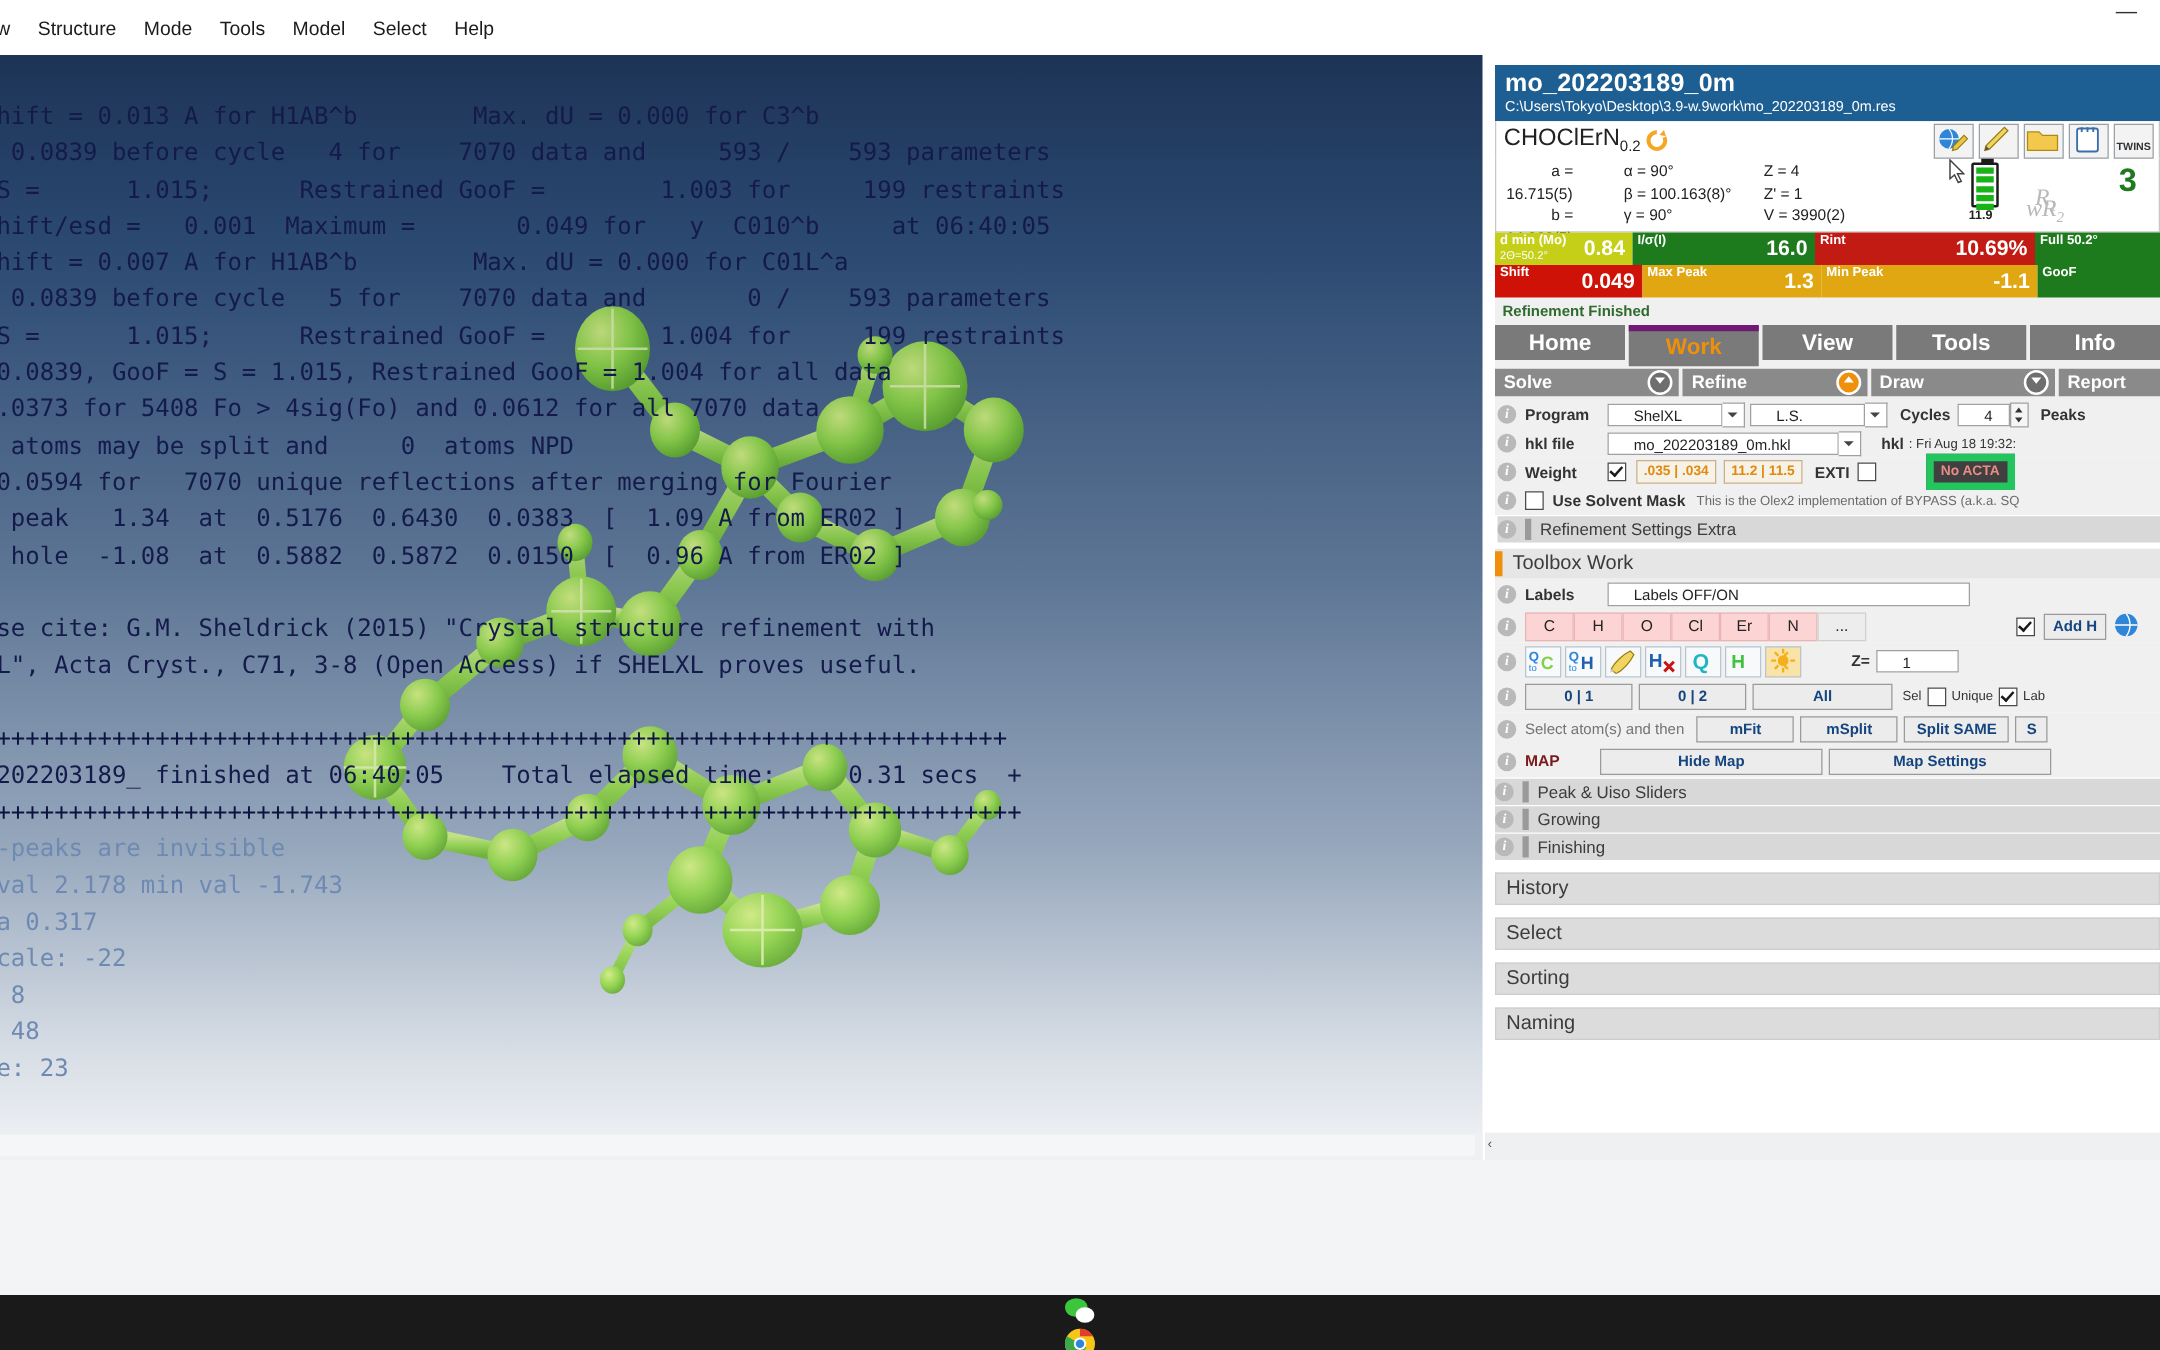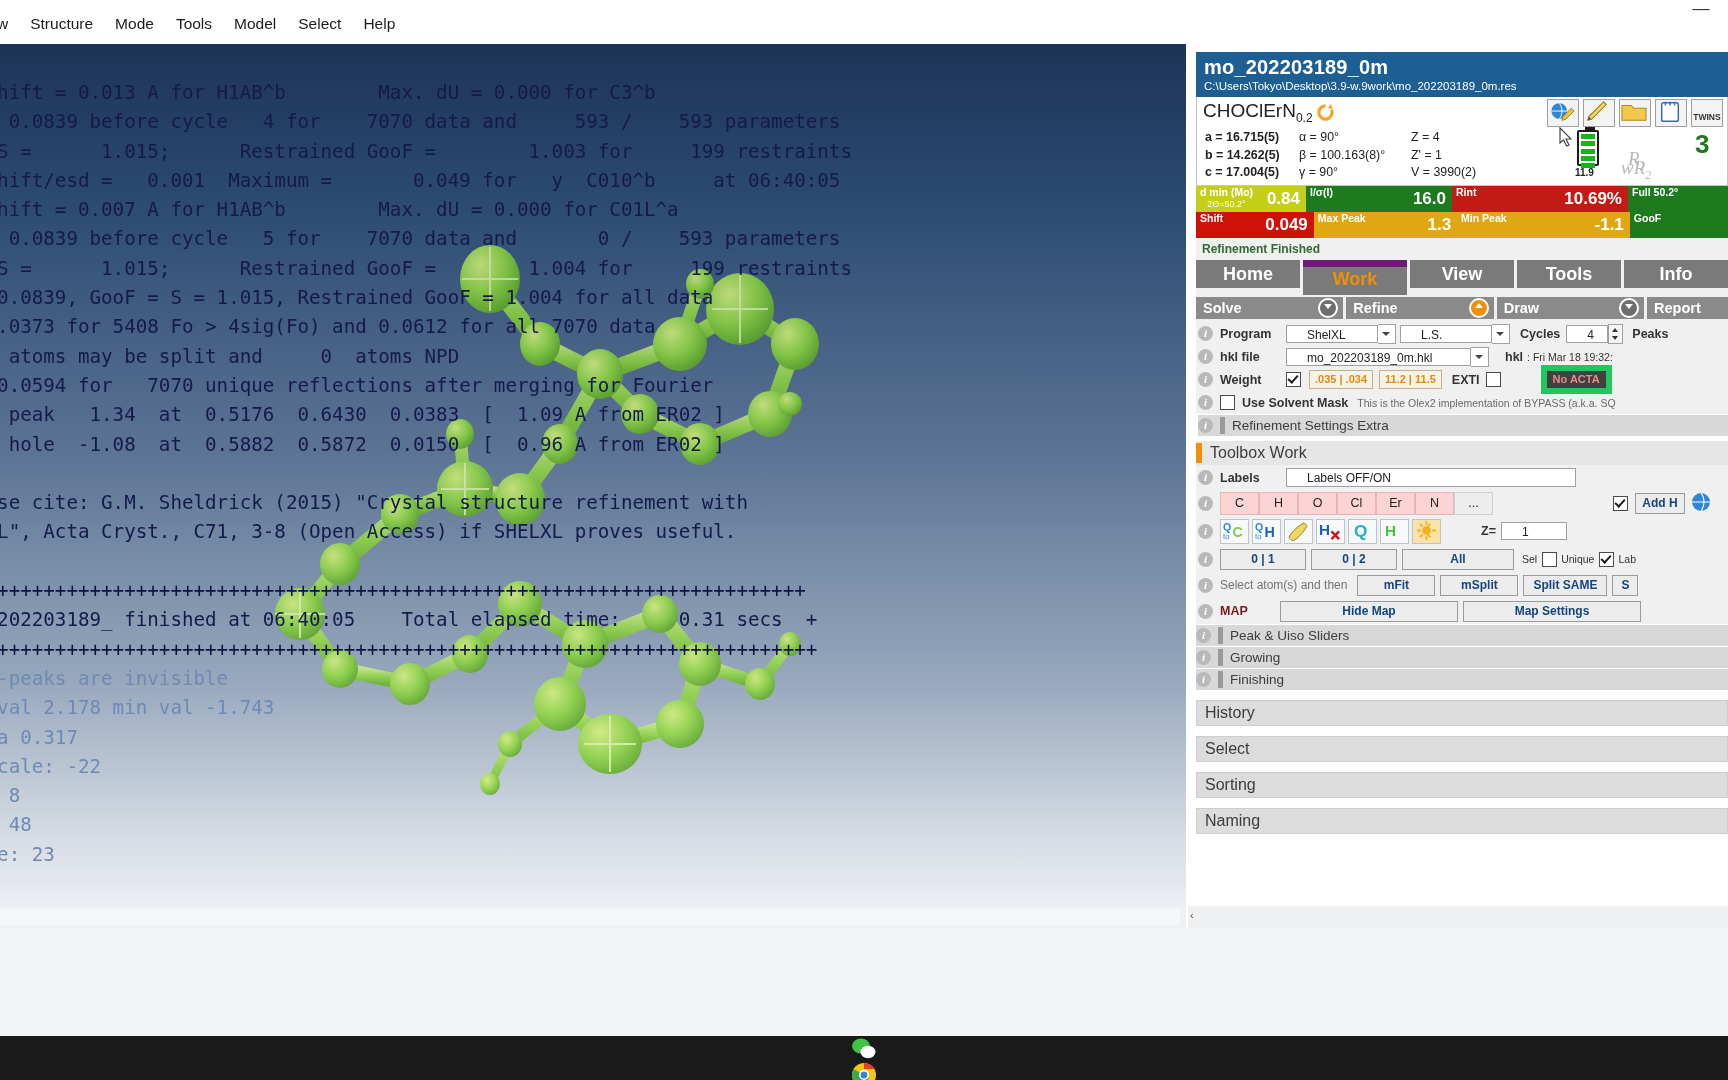--- a/index.html
+++ b/index.html
@@ -81,21 +81,21 @@
     width:19px;height:19px;margin-left:3px;display:inline-block;position:relative;
   }
   .tool-icons{position:absolute;right:4px;top:2px;display:flex;gap:4px;}
   .tic{width:30px;height:26px;border:1px solid #9aa0a6;background:#f3f3f3;position:relative;}
   .tic.twins{border:1px solid #9aa0a6;font-size:8.5px;font-weight:bold;text-align:center;line-height:34px;color:#333;}
 
   .cell-table{
     display:flex;border:1px solid #c7c7c7;border-top:none;background:#fff;height:58px;
   }
   .cell-col{padding:2px 0 0 8px;font-size:12.4px;line-height:17.5px;color:#222;}
-  .cell-col b{font-weight:bold;}
+  .cell-col b{font-weight:normal;margin-left:36px;}
   .cell-col.c1{width:86px;}
   .cell-col.c2{width:104px;}
   .cell-col.c3{width:92px;}
   .cell-right{flex:1;position:relative;}
   .battery{
     position:absolute;left:74px;top:3px;width:22px;height:36px;
     border:2px solid #1b1b1b;border-radius:2px;background:#fff;
     box-sizing:border-box;padding:2px;
   }
   .battery:before{
@@ -105,35 +105,35 @@
   .blabel{position:absolute;left:72px;top:40px;font-size:10px;font-weight:bold;color:#222;}
   .rlab{position:absolute;font-style:italic;color:#b9b9b9;font-size:19px;font-family:"Liberation Serif",serif;}
   .rlab sub{font-size:12px;}
   .rval{position:absolute;color:#1f7a1f;font-size:26px;font-weight:bold;}
   .cursor-arrow{position:absolute;left:56px;top:0px;width:13px;height:20px;}
 
   .stats{display:flex;flex-direction:column;}
   .srow{display:flex;height:26px;}
   .sbox{position:relative;display:flex;align-items:center;justify-content:flex-end;
         padding-right:6px;box-sizing:border-box;color:#fff;}
-  .sbox .cap{position:absolute;left:4px;top:1px;font-size:10.5px;font-weight:bold;line-height:11.5px;text-align:center;}
+  .sbox .cap{position:absolute;left:4px;top:1px;font-size:10.5px;font-weight:bold;line-height:11.5px;text-align:left;}
   .sbox .cap .sm{font-size:9px;font-weight:normal;display:block;}
   .sbox .val{font-size:17px;font-weight:bold;}
   .b-yellowgreen{background:#c5cf18;}
   .b-green{background:#1d7a1d;}
   .b-red{background:#c21b13;}
   .b-darkred{background:#cf1208;}
   .b-orange{background:#e0a712;}
 
   .refstatus{font-size:12px;color:#2f6b2f;font-weight:bold;padding:4px 0 4px 6px;background:#f0f0f0;}
 
   .navtabs{display:flex;gap:3px;padding:0 0 2px 0;background:#f0f0f0;}
   .ntab{flex:1;background:#7a7a7a;color:#fff;font-size:18px;font-weight:bold;
         text-align:center;line-height:28px;height:28px;}
-  .ntab.active{color:#f0900a;border-top:7px solid #701a75;line-height:25px;}
+  .ntab.active{color:#f0900a;border-top:5px solid #701a75;line-height:25px;}
 
   .subtabs{display:flex;gap:3px;background:#f0f0f0;padding-bottom:3px;}
   .stab{background:#8a8a8a;color:#fff;font-size:14.5px;font-weight:bold;
         height:22px;line-height:22px;padding-left:7px;display:flex;align-items:center;flex:1;}
   .circ{width:16px;height:16px;border-radius:50%;background:#6e6e6e;border:2px solid #fff;
         margin-left:auto;margin-right:5px;position:relative;}
   .circ.on{background:#f0900a;}
   .circ:after{content:"";position:absolute;left:4px;top:4px;border-left:4px solid transparent;
         border-right:4px solid transparent;}
   .circ.dn:after{border-top:5px solid #fff;}
@@ -476,21 +476,21 @@
         <span class="spin"></span>
         <span class="flabel" style="margin-left:9px;">Peaks</span>
       </div>
 
       <div class="formrow">
         <span class="infoi">i</span>
         <span class="flabel" style="width:66px;">hkl file</span>
         <span class="fin" style="width:185px;">mo_202203189_0m.hkl</span>
         <span class="sel-arrow"></span>
         <span class="flabel" style="margin-left:16px;">hkl</span>
-        <span class="hint" style="margin-left:4px;color:#333;">: Fri Mar 18 19:32:</span>
+        <span class="hint" style="margin-left:4px;color:#333;">: Fri Aug 18 19:32:</span>
       </div>
 
       <div class="formrow">
         <span class="infoi">i</span>
         <span class="flabel" style="width:66px;">Weight</span>
         <span class="cbx on"></span>
         <span class="wbtn" style="margin-left:8px;">.035 | .034</span>
         <span class="wbtn" style="margin-left:6px;">11.2 | 11.5</span>
         <span class="flabel" style="margin-left:10px;">EXTI</span>
         <span class="cbx" style="margin-left:6px;"></span>

